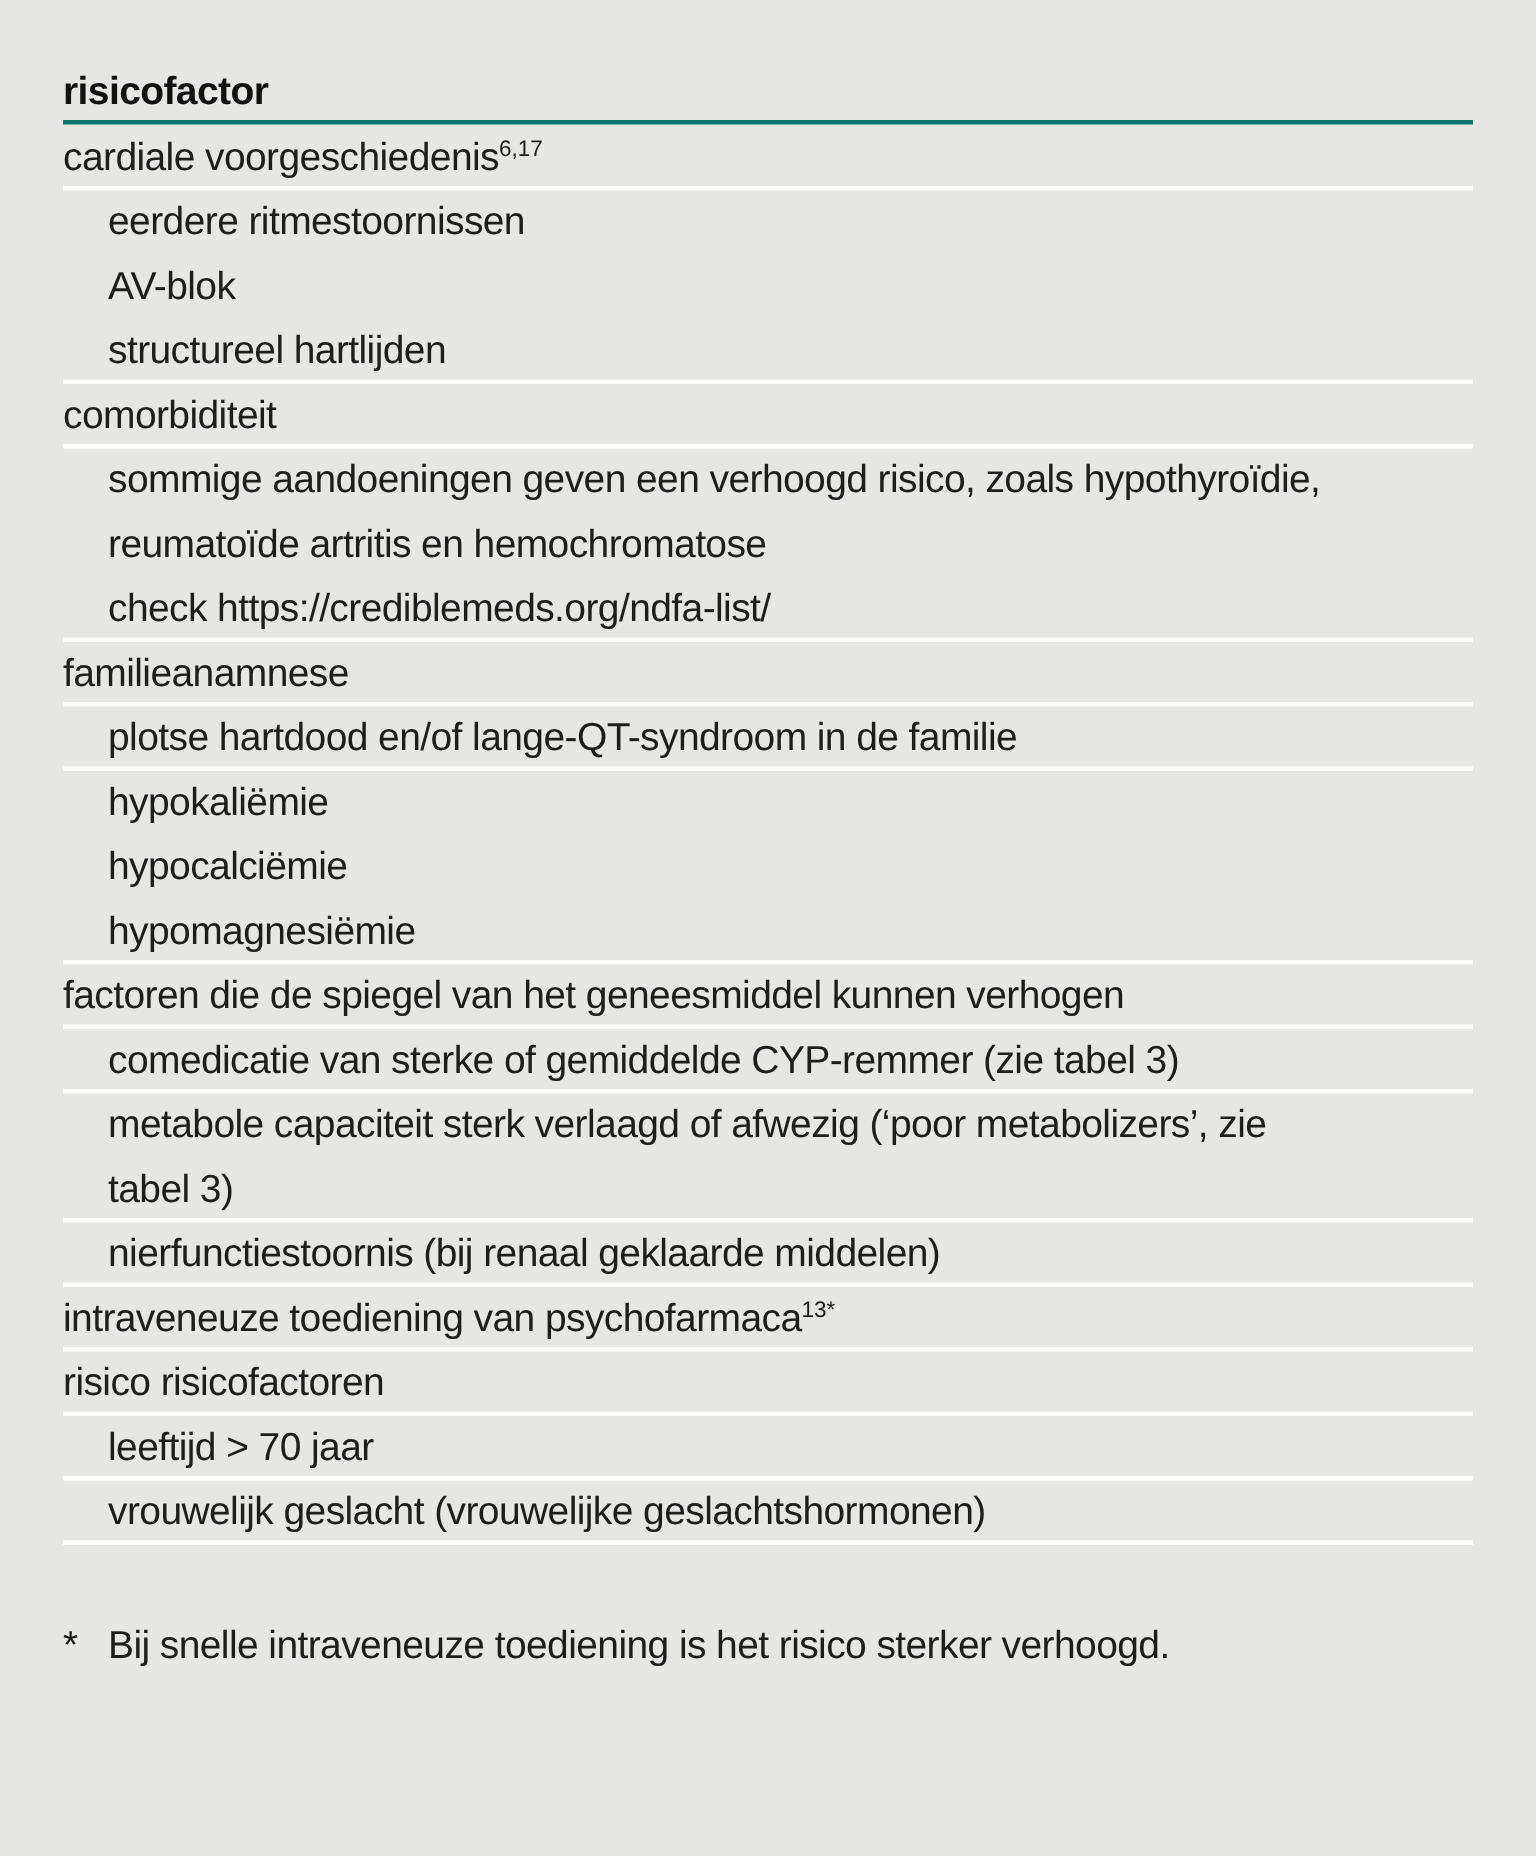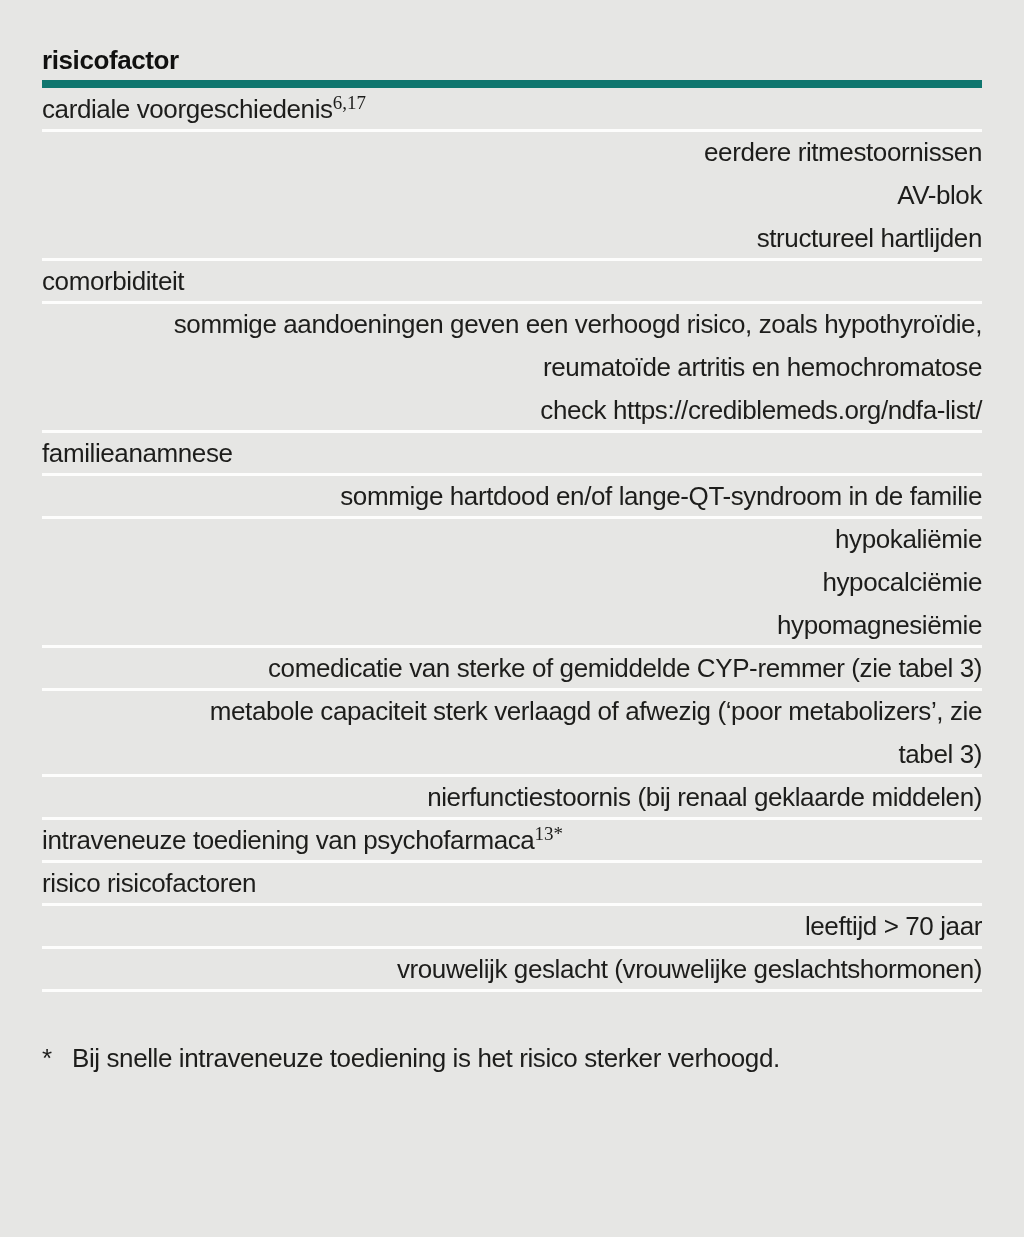--- a/index.html
+++ b/index.html
@@ -17,51 +17,49 @@
     color: #1d1d1b;
     font-size: 26px;
     letter-spacing: -0.4px;
     box-sizing: border-box;
     padding: 40px 42px 0 42px;
   }
   .table-header {
     font-weight: bold;
     color: #111110;
     line-height: 40px;
-    border-bottom: 8px solid #0f766e;
+    border-bottom: 3px solid #0f766e;
   }
   .risk-table {
     width: 100%;
   }
   .row {
     position: relative;
     line-height: 43px;
   }
   .row.indent {
     padding-left: 30px;
-    text-align: right;
   }
   .row.divider::after {
     content: "";
     position: absolute;
     left: 0;
     right: 0;
     bottom: -1px;
     height: 3px;
     background: #fdfdfc;
   }
   .row-text {
     white-space: pre-line;
   }
   sup.ref {
-    font-size: 19px;
+    font-size: 15px;
     letter-spacing: 0;
     line-height: 0;
     vertical-align: 9px;
-    font-family: Liberation Serif, serif;
   }
   .footnote {
     display: flex;
     margin-top: 46px;
     line-height: 43px;
   }
   .footnote-marker {
     width: 30px;
     flex: 0 0 30px;
   }
@@ -86,29 +84,30 @@
 
     <div class="row divider"><span class="row-text">comorbiditeit</span></div>
 
     <div class="row indent"><span class="row-text">sommige aandoeningen geven een verhoogd risico, zoals hypothyroïdie,
 reumatoïde artritis en hemochromatose</span></div>
 
     <div class="row indent divider"><span class="row-text">check https://crediblemeds.org/ndfa-list/</span></div>
 
     <div class="row divider"><span class="row-text">familieanamnese</span></div>
 
-    <div class="row indent divider"><span class="row-text">sommige hartdood en/of lange-QT-syndroom in de familie</span></div>
+    <div class="row indent divider"><span class="row-text">plotse hartdood en/of lange-QT-syndroom in de familie</span></div>
 
 
     <div class="row indent"><span class="row-text">hypokaliëmie</span></div>
 
     <div class="row indent"><span class="row-text">hypocalciëmie</span></div>
 
     <div class="row indent divider"><span class="row-text">hypomagnesiëmie</span></div>
 
+    <div class="row divider"><span class="row-text">factoren die de spiegel van het geneesmiddel kunnen verhogen</span></div>
 
     <div class="row indent divider"><span class="row-text">comedicatie van sterke of gemiddelde CYP-remmer (zie tabel 3)</span></div>
 
     <div class="row indent divider"><span class="row-text">metabole capaciteit sterk verlaagd of afwezig (‘poor metabolizers’, zie
 tabel 3)</span></div>
 
     <div class="row indent divider"><span class="row-text">nierfunctiestoornis (bij renaal geklaarde middelen)</span></div>
 
     <div class="row divider"><span class="row-text">intraveneuze toediening van psychofarmaca</span><sup class="ref">13*</sup></div>
 

